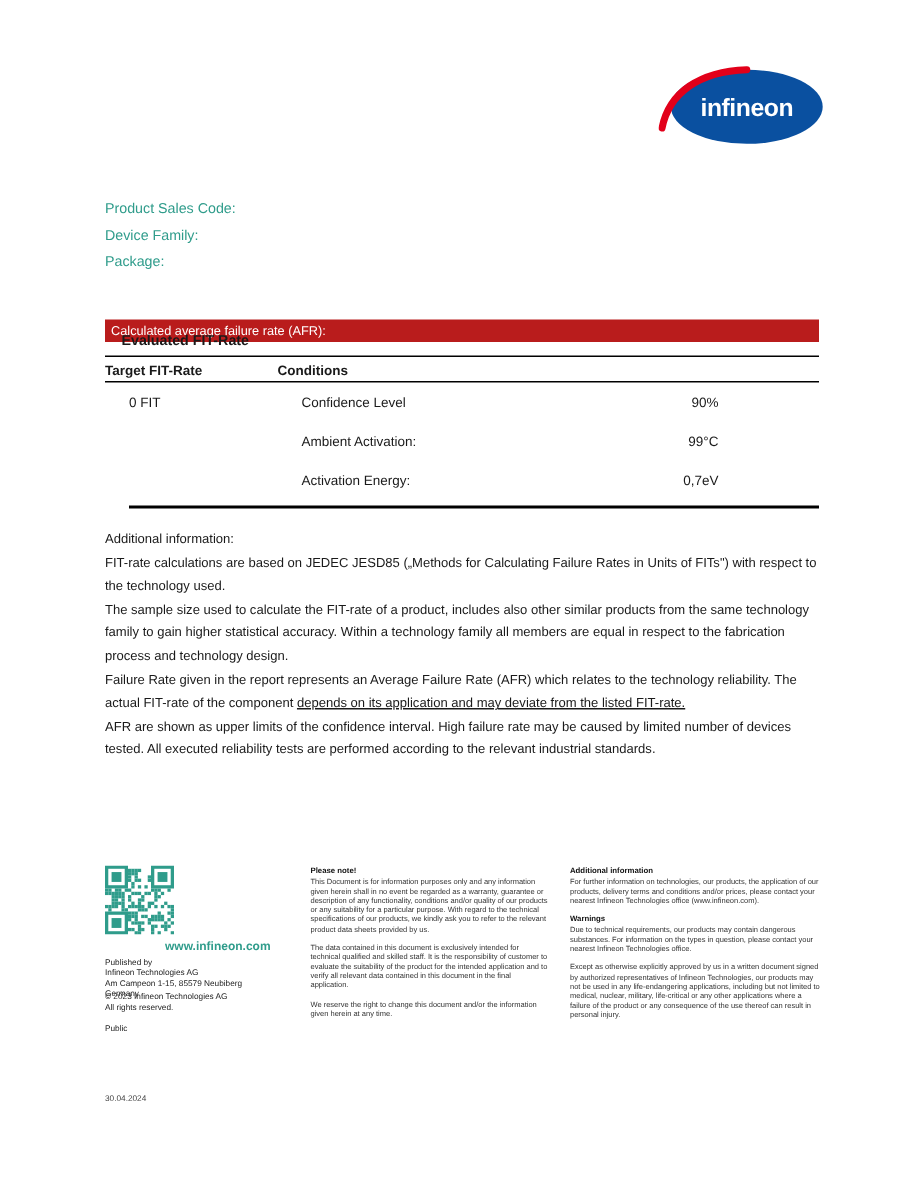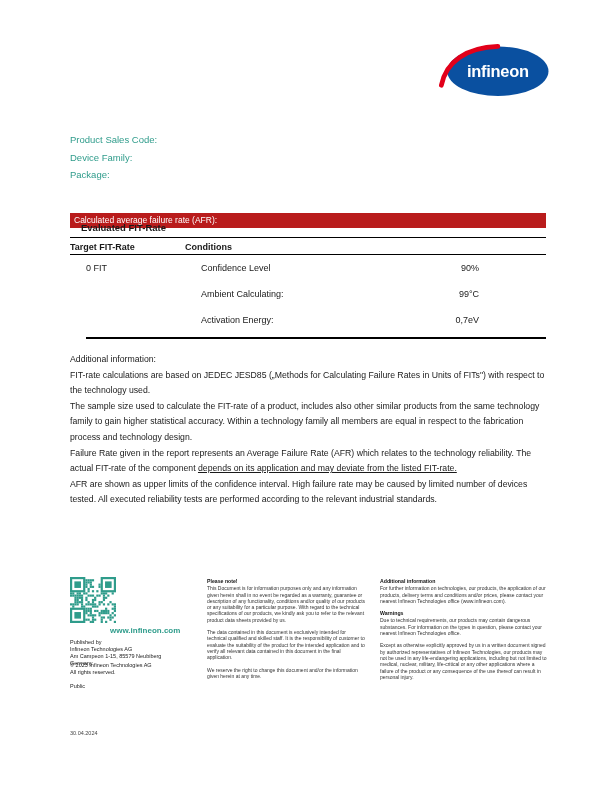--- a/index.html
+++ b/index.html
@@ -88,21 +88,21 @@
       <span class="col2">Conditions</span>
     </div>
     <div class="t-body">
       <div class="t-row">
         <span class="col1">0 FIT</span>
         <span class="col2">Confidence Level</span>
         <span class="col3">90%</span>
       </div>
       <div class="t-row">
         <span class="col1"></span>
-        <span class="col2">Ambient Calculating:</span>
+        <span class="col2">Ambient Activation:</span>
         <span class="col3">99°C</span>
       </div>
       <div class="t-row">
         <span class="col1"></span>
         <span class="col2">Activation Energy:</span>
         <span class="col3">0,7eV</span>
       </div>
     </div>
   </div>
 

